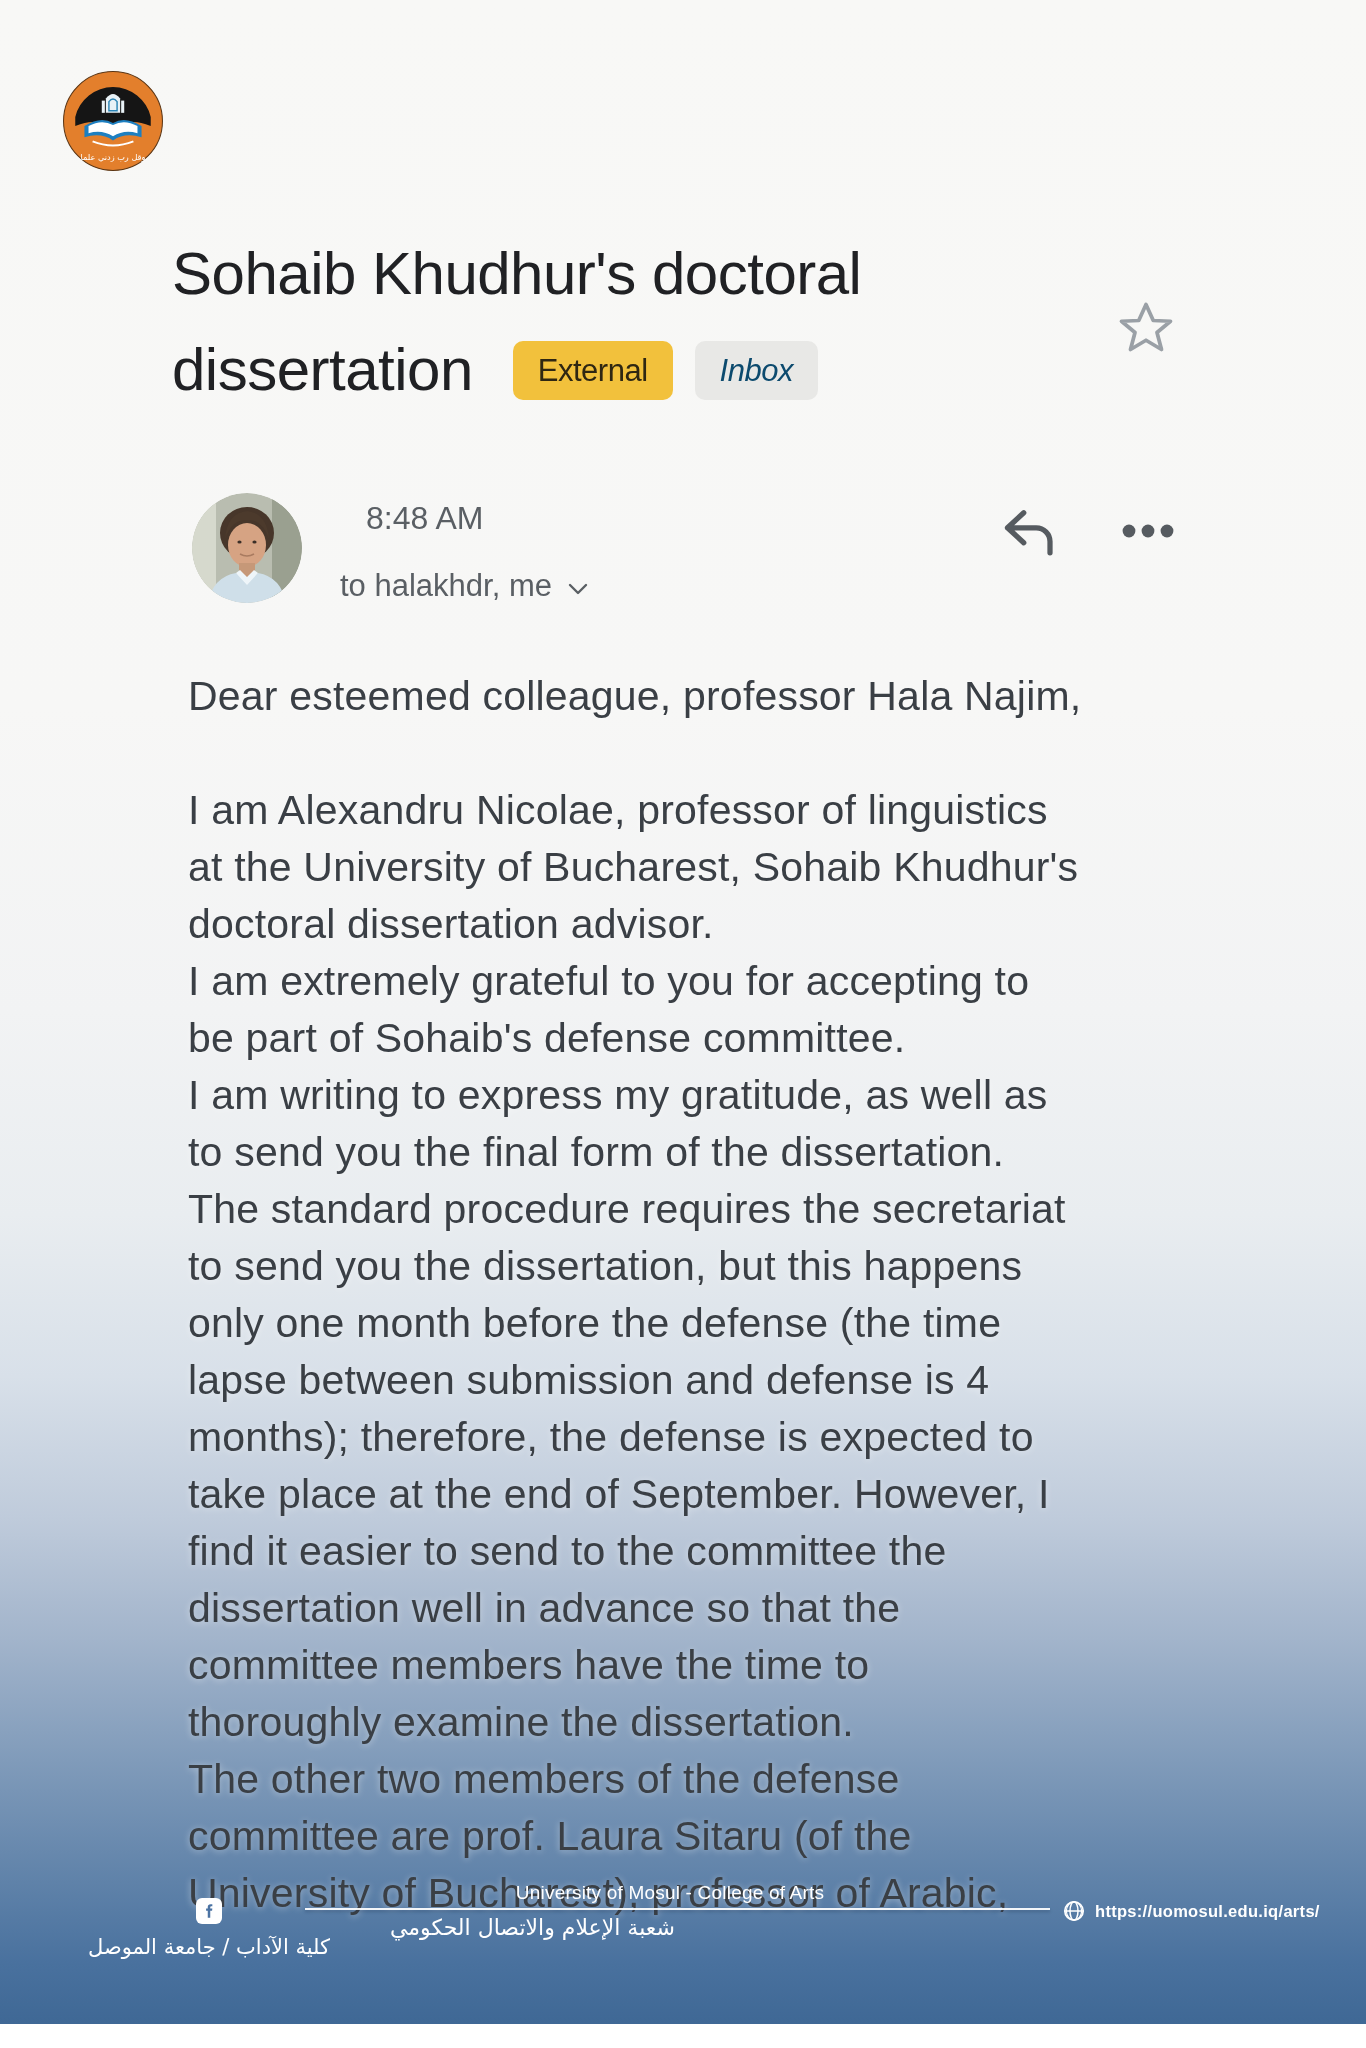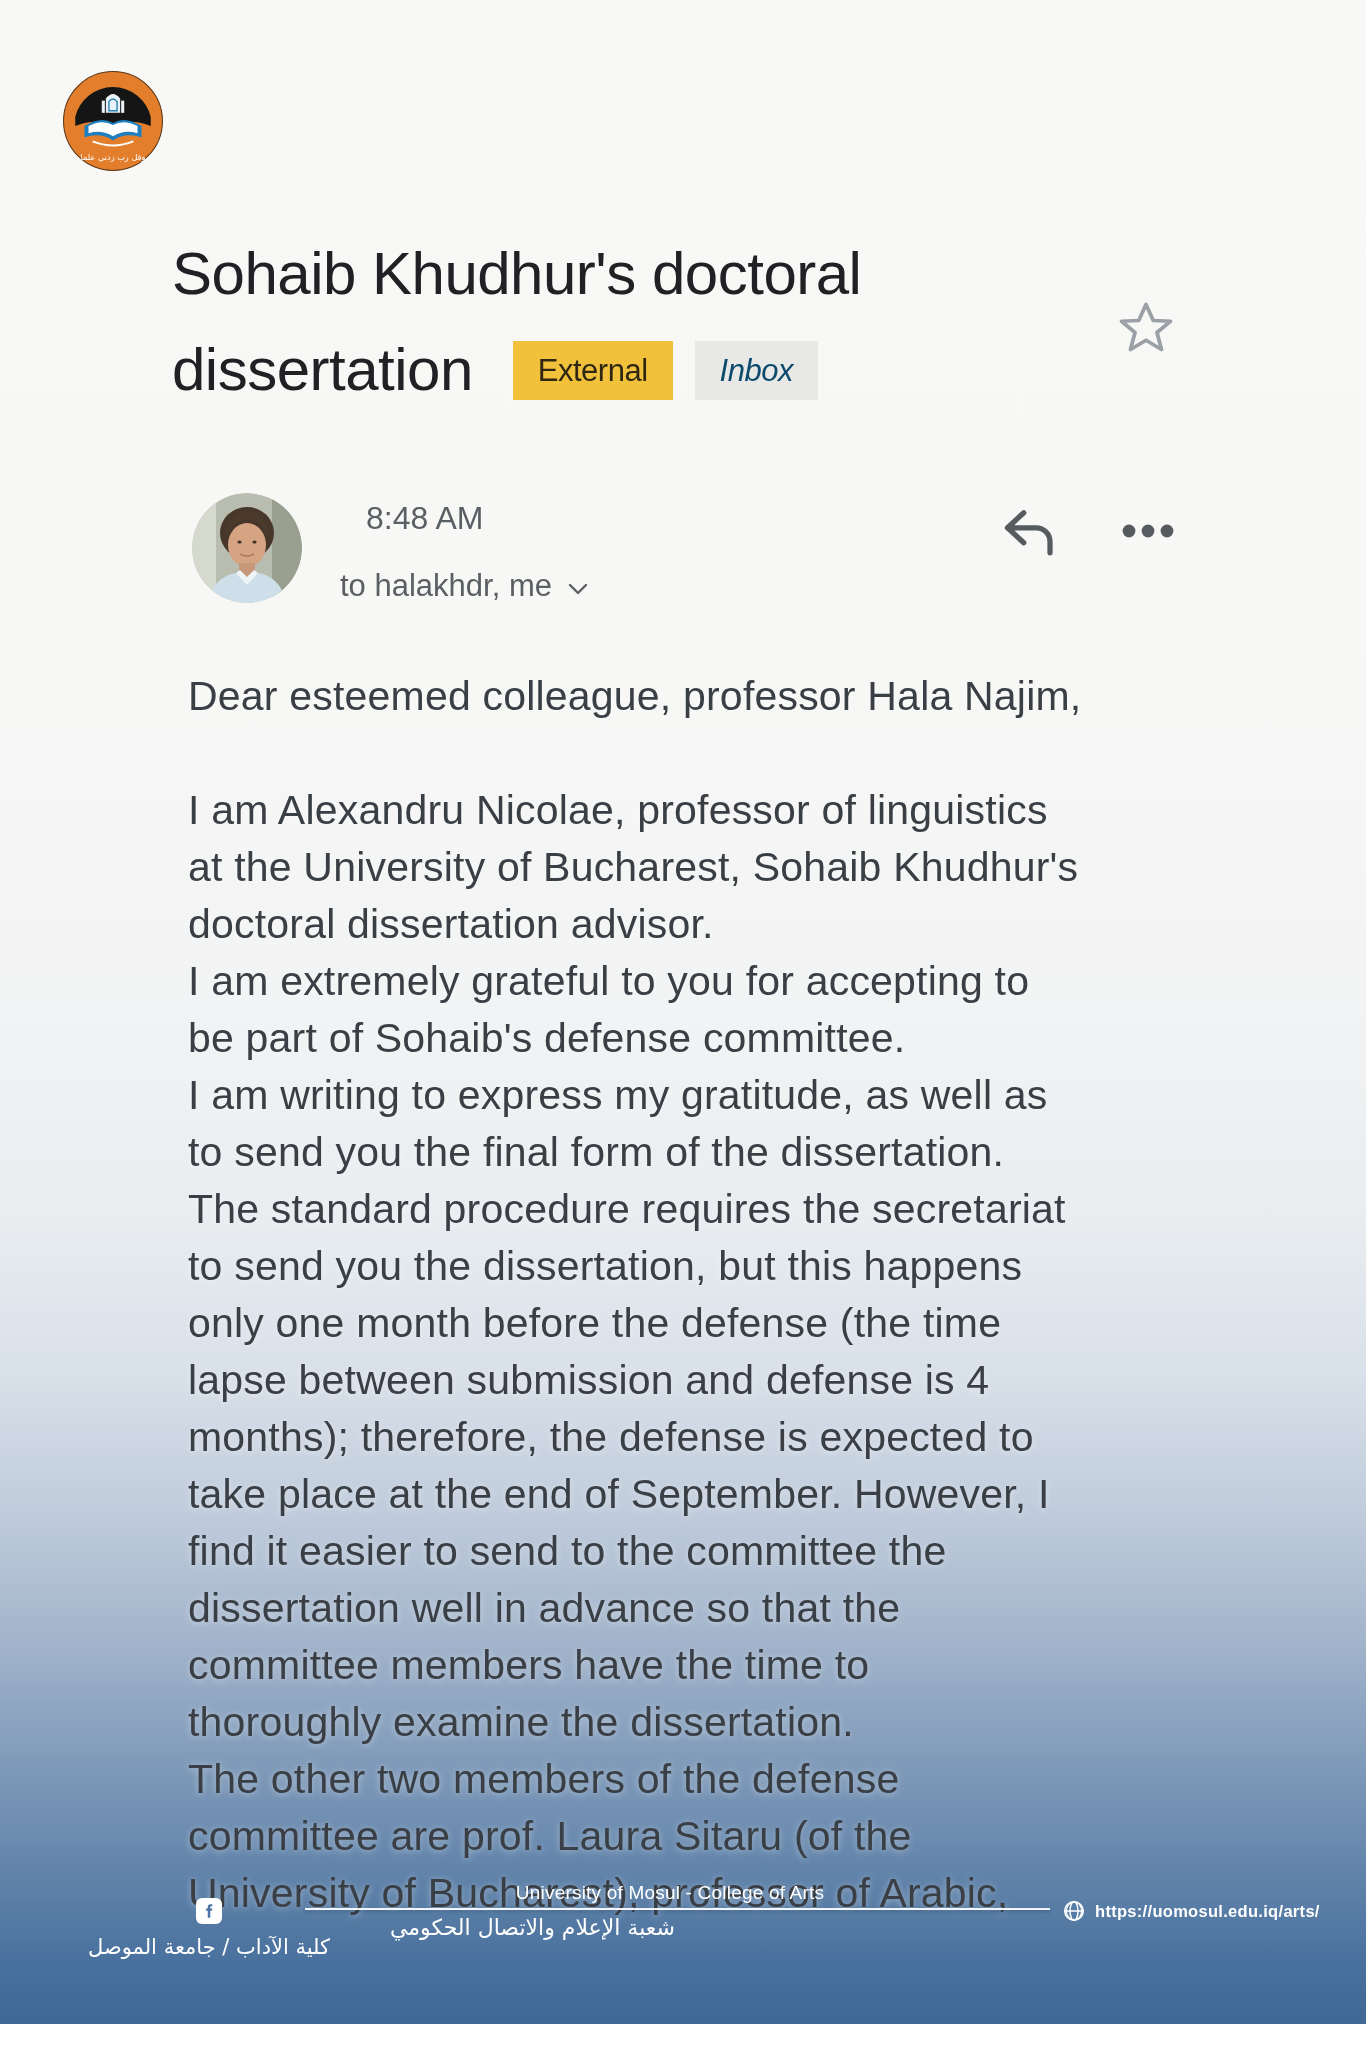--- a/index.html
+++ b/index.html
@@ -16,21 +16,21 @@
   }
   .ar{font-family:"DejaVu Sans",sans-serif;direction:rtl;}
 
   
   .logo{position:absolute;left:62px;top:70px;width:102px;height:102px;}
 
   
   .subject{position:absolute;left:172px;top:226px;width:1030px;
     font-size:60px;line-height:96px;color:#202124;letter-spacing:-0.5px;}
   .badge{display:inline-block;font-size:31px;line-height:1;padding:14px 25px;
-    border-radius:0;transform:translateY(-9px);}
+    border-radius:10px;transform:translateY(-9px);}
   .badge-external{background:#f2c13c;color:#2f2712;margin-left:40px;}
   .badge-inbox{background:#e8e8e6;color:#0c4a6e;margin-left:22px;font-style:italic;}
 
   .star{position:absolute;left:1116px;top:298px;width:60px;height:60px;}
 
   
   .avatar{position:absolute;left:192px;top:493px;width:110px;height:110px;
     border-radius:50%;overflow:hidden;}
   .sender-line{position:absolute;left:340px;top:500px;display:flex;
     align-items:baseline;}

